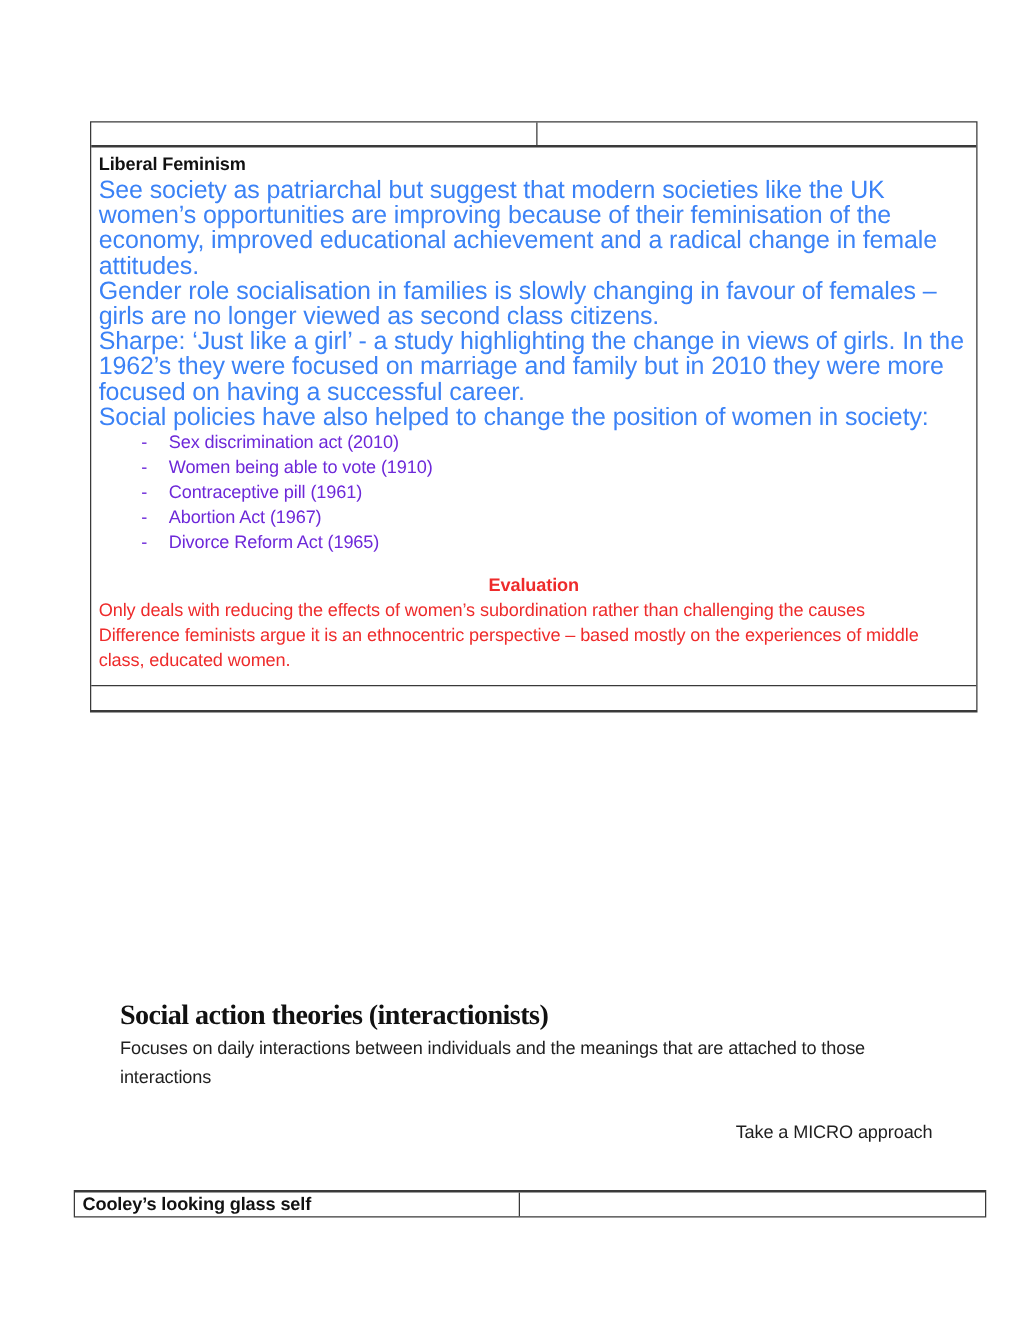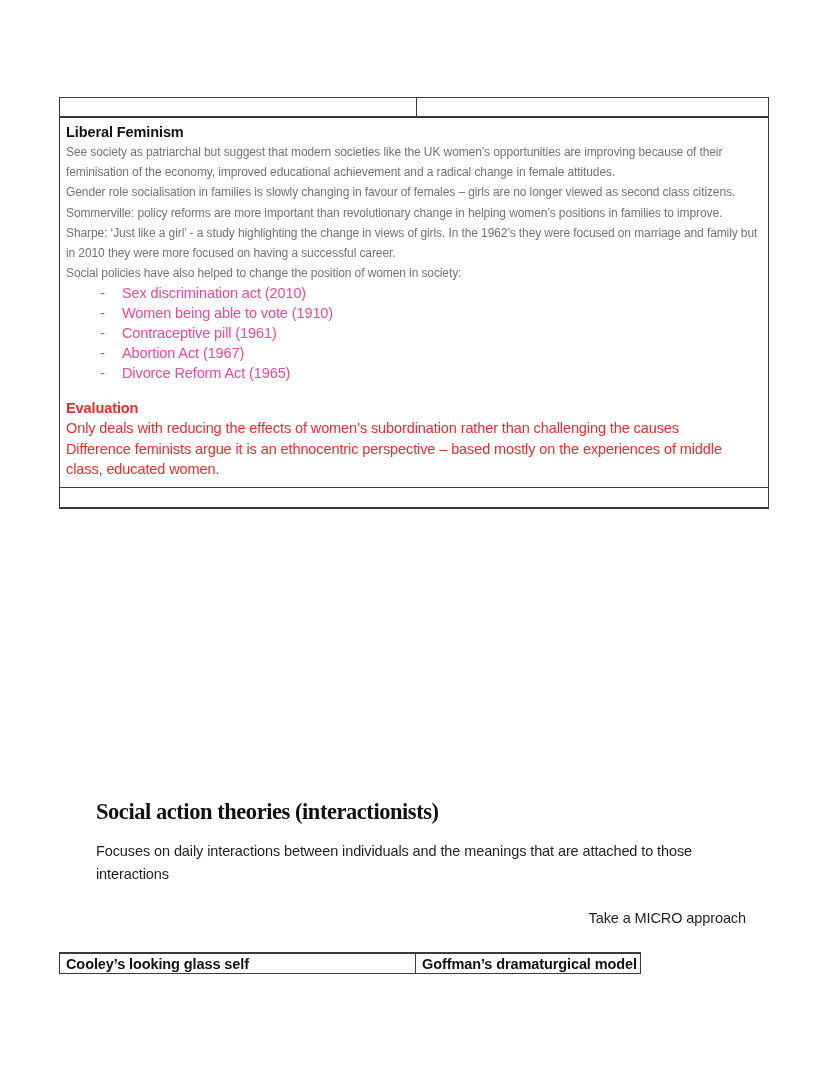--- a/index.html
+++ b/index.html
@@ -18,21 +18,21 @@
 
   .page {
     position: absolute;
     inset: 0;
     background: #ffffff;
   }
 
   
   .table-one {
     position: absolute;
-    left: 59px;
+    left: 72px;
     top: 97px;
     width: 710px;
     border: 1px solid #3a3a3a;
     border-bottom: 2px solid #3a3a3a;
     box-sizing: border-box;
     background: #ffffff;
   }
 
   .header-row {
     display: flex;
@@ -57,54 +57,55 @@
 
   .cell-title {
     font-size: 14.5px;
     font-weight: bold;
     line-height: 20px;
     color: #111111;
     letter-spacing: -0.1px;
   }
 
   .cell-para {
-    font-size: 12px;
+    font-size: 20px;
     line-height: 20.2px;
-    color: #737373;
+    color: #3b82f6;
     letter-spacing: -0.1px;
   }
 
   .dash-list {
     list-style: none;
     margin: 0;
     padding: 0 0 0 34px;
   }
   .dash-list li {
     font-size: 14.5px;
     line-height: 20px;
-    color: #ec4899;
+    color: #6d28d9;
     position: relative;
     padding-left: 22px;
     letter-spacing: -0.1px;
   }
   .dash-list li::before {
     content: "-";
     position: absolute;
     left: 0;
     top: 0;
   }
 
   .eval-gap { height: 15px; }
 
   .eval-title {
     font-size: 14.5px;
     font-weight: bold;
     line-height: 20px;
     color: #ee2b2b;
     letter-spacing: -0.1px;
+    text-align: center;
   }
   .eval-para {
     font-size: 14.5px;
     line-height: 20.2px;
     color: #ee2b2b;
     letter-spacing: -0.1px;
   }
 
   .empty-row {
     height: 20px;
@@ -125,34 +126,34 @@
     font-family: Liberation Serif, serif;
   }
 
   .section-body {
     position: absolute;
     left: 96px;
     top: 828px;
     width: 650px;
   }
   .section-body p {
-    margin: 12px 0 21px 0;
+    margin: 0 0 21px 0;
     font-size: 14.5px;
     line-height: 23px;
     color: #1f1f1f;
     letter-spacing: -0.1px;
   }
   .section-body p:last-child { margin-bottom: 0; text-align: right; }
 
   
   .table-two {
     position: absolute;
     left: 59px;
     top: 952px;
-    width: 582px;
+    width: 730px;
     display: flex;
     height: 22px;
     border: 1px solid #3a3a3a;
     border-top: 2px solid #3a3a3a;
     box-sizing: border-box;
     background: #ffffff;
   }
   .t2-cell {
     box-sizing: border-box;
     padding: 1px 0 0 6px;
@@ -186,21 +187,20 @@
     <div class="body-row">
 
       <div class="cell-title">Liberal Feminism</div>
 
       <div class="cell-para">See society as patriarchal but suggest that modern societies like the UK women’s opportunities are improving because of their feminisation of the economy, improved educational achievement and a radical change in female attitudes.</div>
 
 
       <div class="cell-para">Gender role socialisation in families is slowly changing in favour of females – girls are no longer viewed as second class citizens.</div>
 
 
-      <div class="cell-para">Sommerville: policy reforms are more important than revolutionary change in helping women’s positions in families to improve.</div>
 
       <div class="cell-para">Sharpe: ‘Just like a girl’ - a study highlighting the change in views of girls. In the 1962’s they were focused on marriage and family but in 2010 they were more focused on having a successful career.</div>
 
       <div class="cell-para">Social policies have also helped to change the position of women in society:</div>
 
       <ul class="dash-list">
         <li>Sex discrimination act (2010)</li>
         <li>Women being able to vote (1910)</li>
         <li>Contraceptive pill (1961)</li>
         <li>Abortion Act (1967)</li>
@@ -223,16 +223,15 @@
 
   <h1 class="section-heading">Social action theories (interactionists)</h1>
 
   <div class="section-body">
     <p>Focuses on daily interactions between individuals and the meanings that are attached to those interactions</p>
     <p>Take a MICRO approach</p>
   </div>
 
   <div class="table-two">
     <div class="t2-cell t2-cell-left">Cooley’s looking glass self</div>
-    <div class="t2-cell t2-cell-right">Goffman’s dramaturgical model</div>
   </div>
 
 </div>
 
 </body></html>

